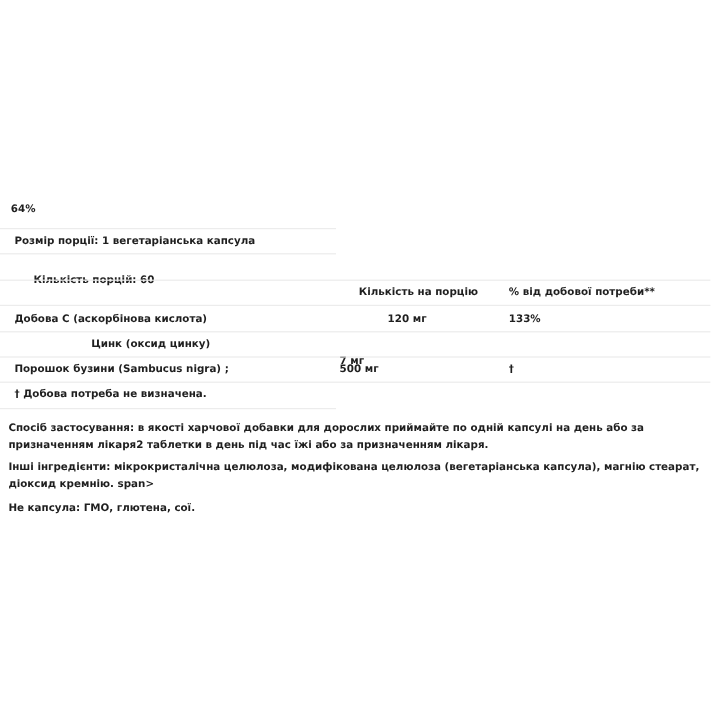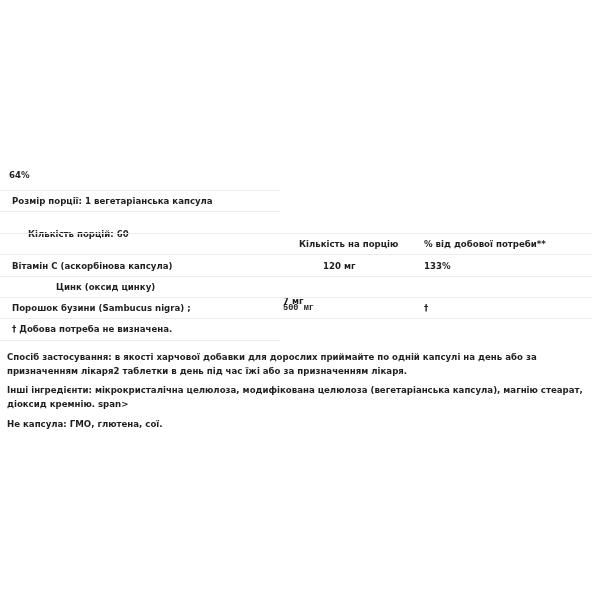--- a/index.html
+++ b/index.html
@@ -20,36 +20,36 @@
 
 <div class="abs" style="left:28px;top:217px;margin-top:12px;">Кількість порцій: 60</div>
 <div class="hline" style="left:0;top:233px;width:592px;"></div>
 
 <div>
   <div class="abs" style="left:283px;top:239px;padding-left:16px;">Кількість на порцію</div>
   <div class="abs" style="left:424px;top:239px;">%  від добової потреби**</div>
   <div class="hline" style="left:0;top:254px;width:592px;"></div>
 
   <div>
-    <div class="abs" style="left:12px;top:261px;">Вітамін С (аскорбінова капсула)</div>
+    <div class="abs" style="left:12px;top:261px;">Добова С (аскорбінова кислота)</div>
     <div class="abs" style="left:283px;top:261px;margin-left:40px;">120 мг</div>
     <div class="abs" style="left:424px;top:261px;text-align:right;">133%</div>
   </div>
   <div class="hline" style="left:0;top:276px;width:592px;"></div>
 
   <div>
-    <div class="abs" style="left:8px;top:282px;padding-left:48px;">Цинк (оксид цинку)</div>
+    <div class="abs" style="left:28px;top:282px;padding-left:48px;">Цинк (оксид цинку)</div>
     <div class="abs" style="left:283px;top:296px;">7 мг</div>
     <div class="abs" style="left:424px;top:282px;"></div>
   </div>
   <div class="hline" style="left:0;top:297px;width:592px;"></div>
 
   <div>
     <div class="abs" style="left:12px;top:303px;">Порошок бузини (Sambucus nigra)  ;</div>
-    <div class="abs" style="left:283px;top:303px;font-family:Liberation Mono, monospace;">500 мг</div>
+    <div class="abs" style="left:283px;top:303px;">500 мг</div>
     <div class="abs" style="left:424px;top:303px;">†</div>
   </div>
   <div class="hline" style="left:0;top:318px;width:592px;"></div>
 
   <div class="abs" style="left:12px;top:324px;">† Добова потреба не визначена.</div>
   <div class="hline" style="left:0;top:340px;width:280px;"></div>
 </div>
 
 <div class="para" style="top:350px;">Спосіб застосування: в якості харчової добавки для дорослих приймайте по одній капсулі на день або за призначенням лікаря2 таблетки в день під час їжі або за призначенням лікаря.</div>
 <div class="para" style="top:383px;">Інші інгредієнти: мікрокристалічна целюлоза, модифікована целюлоза (вегетаріанська капсула), магнію стеарат, діоксид кремнію. span&gt;</div>

